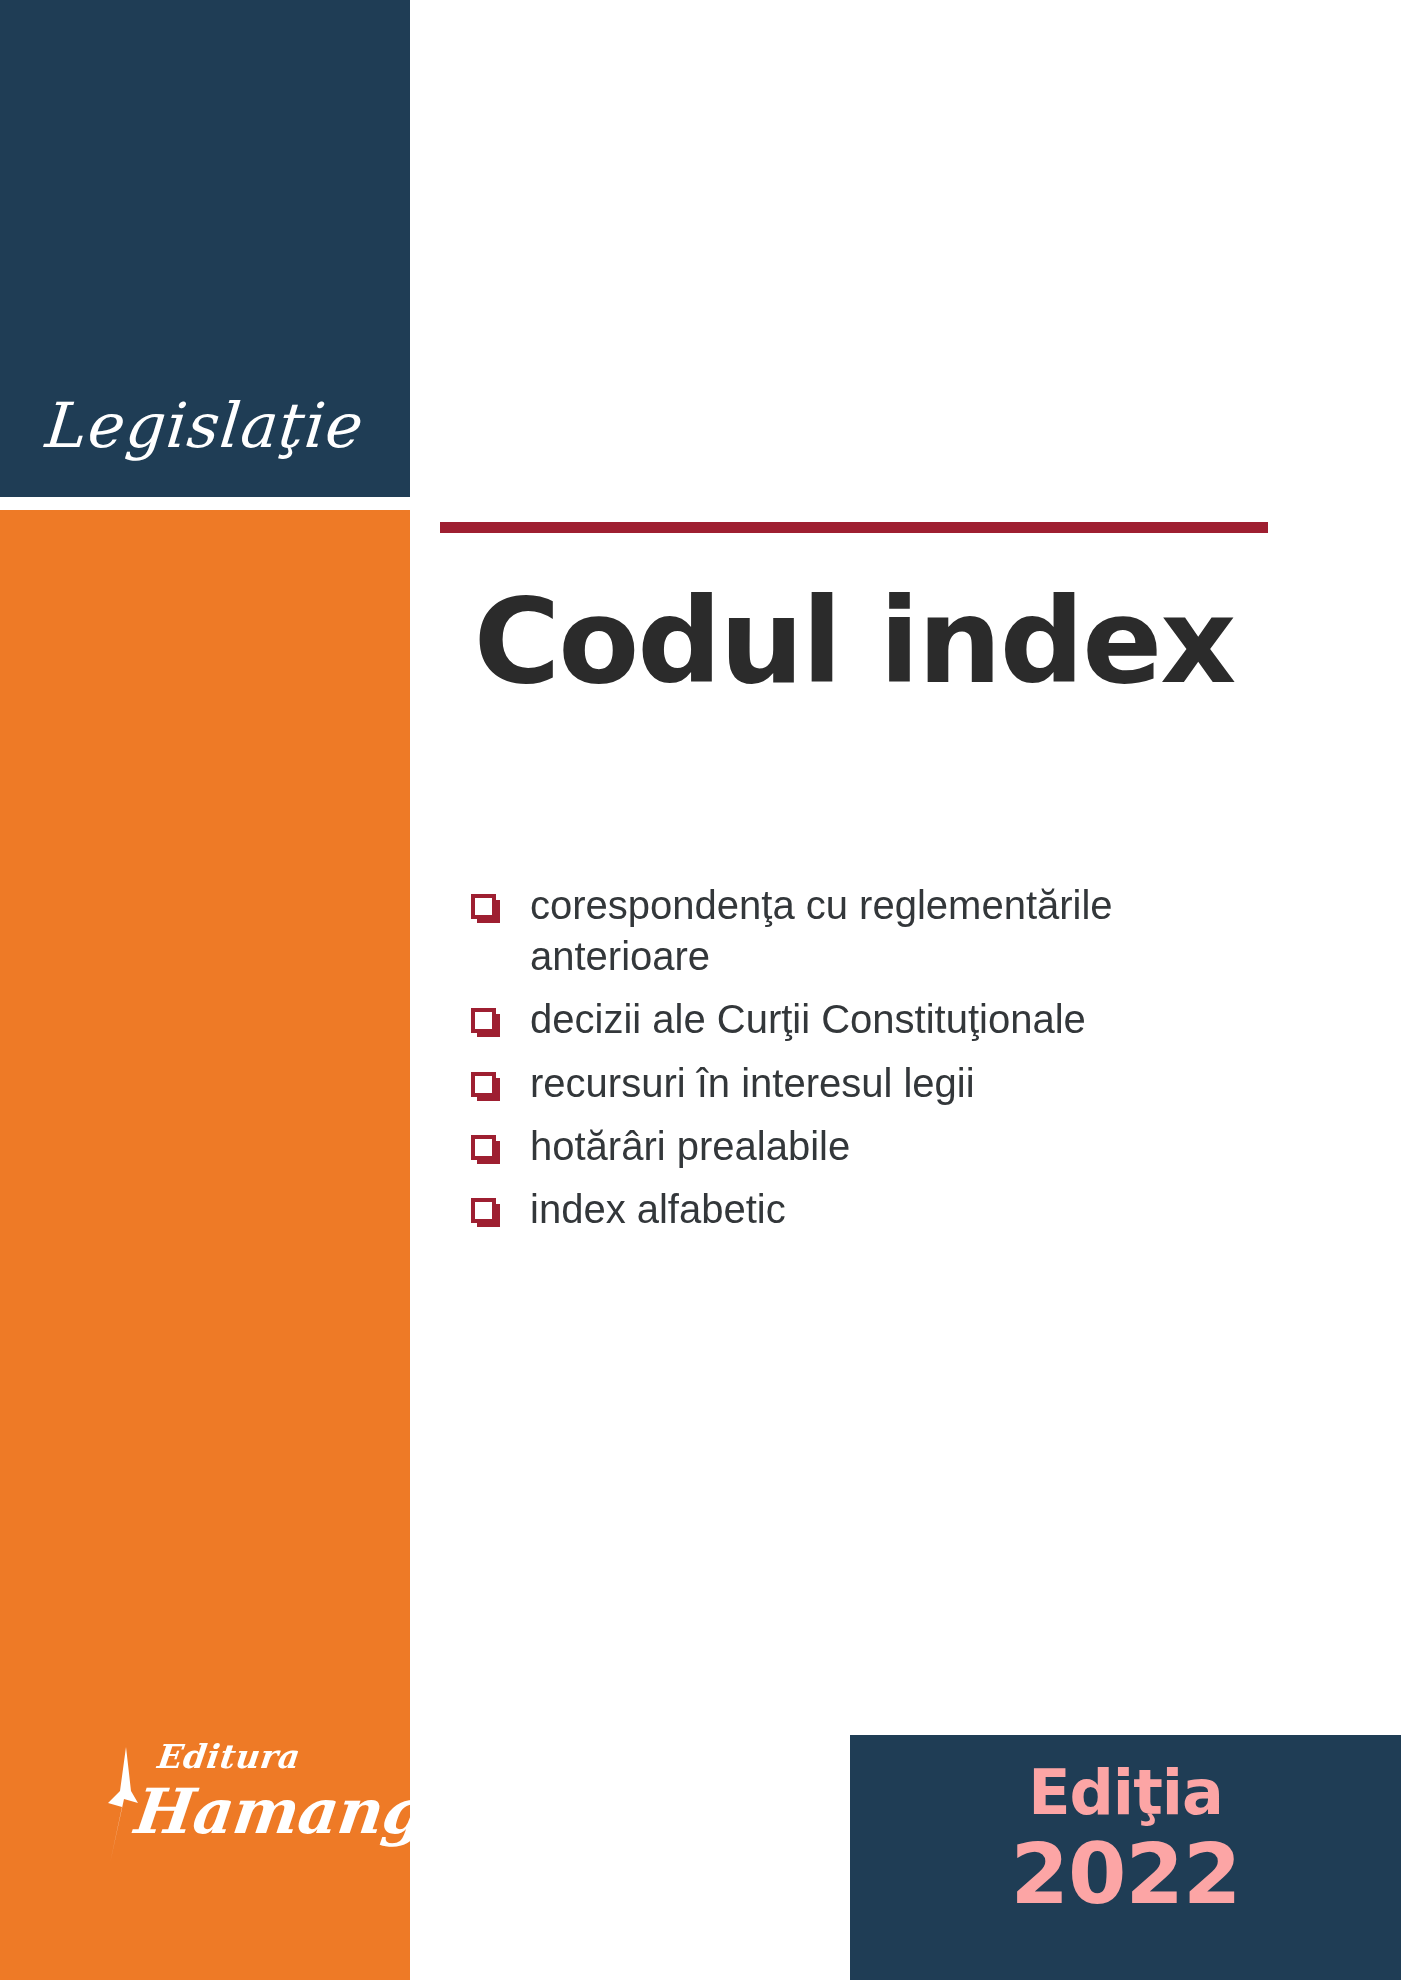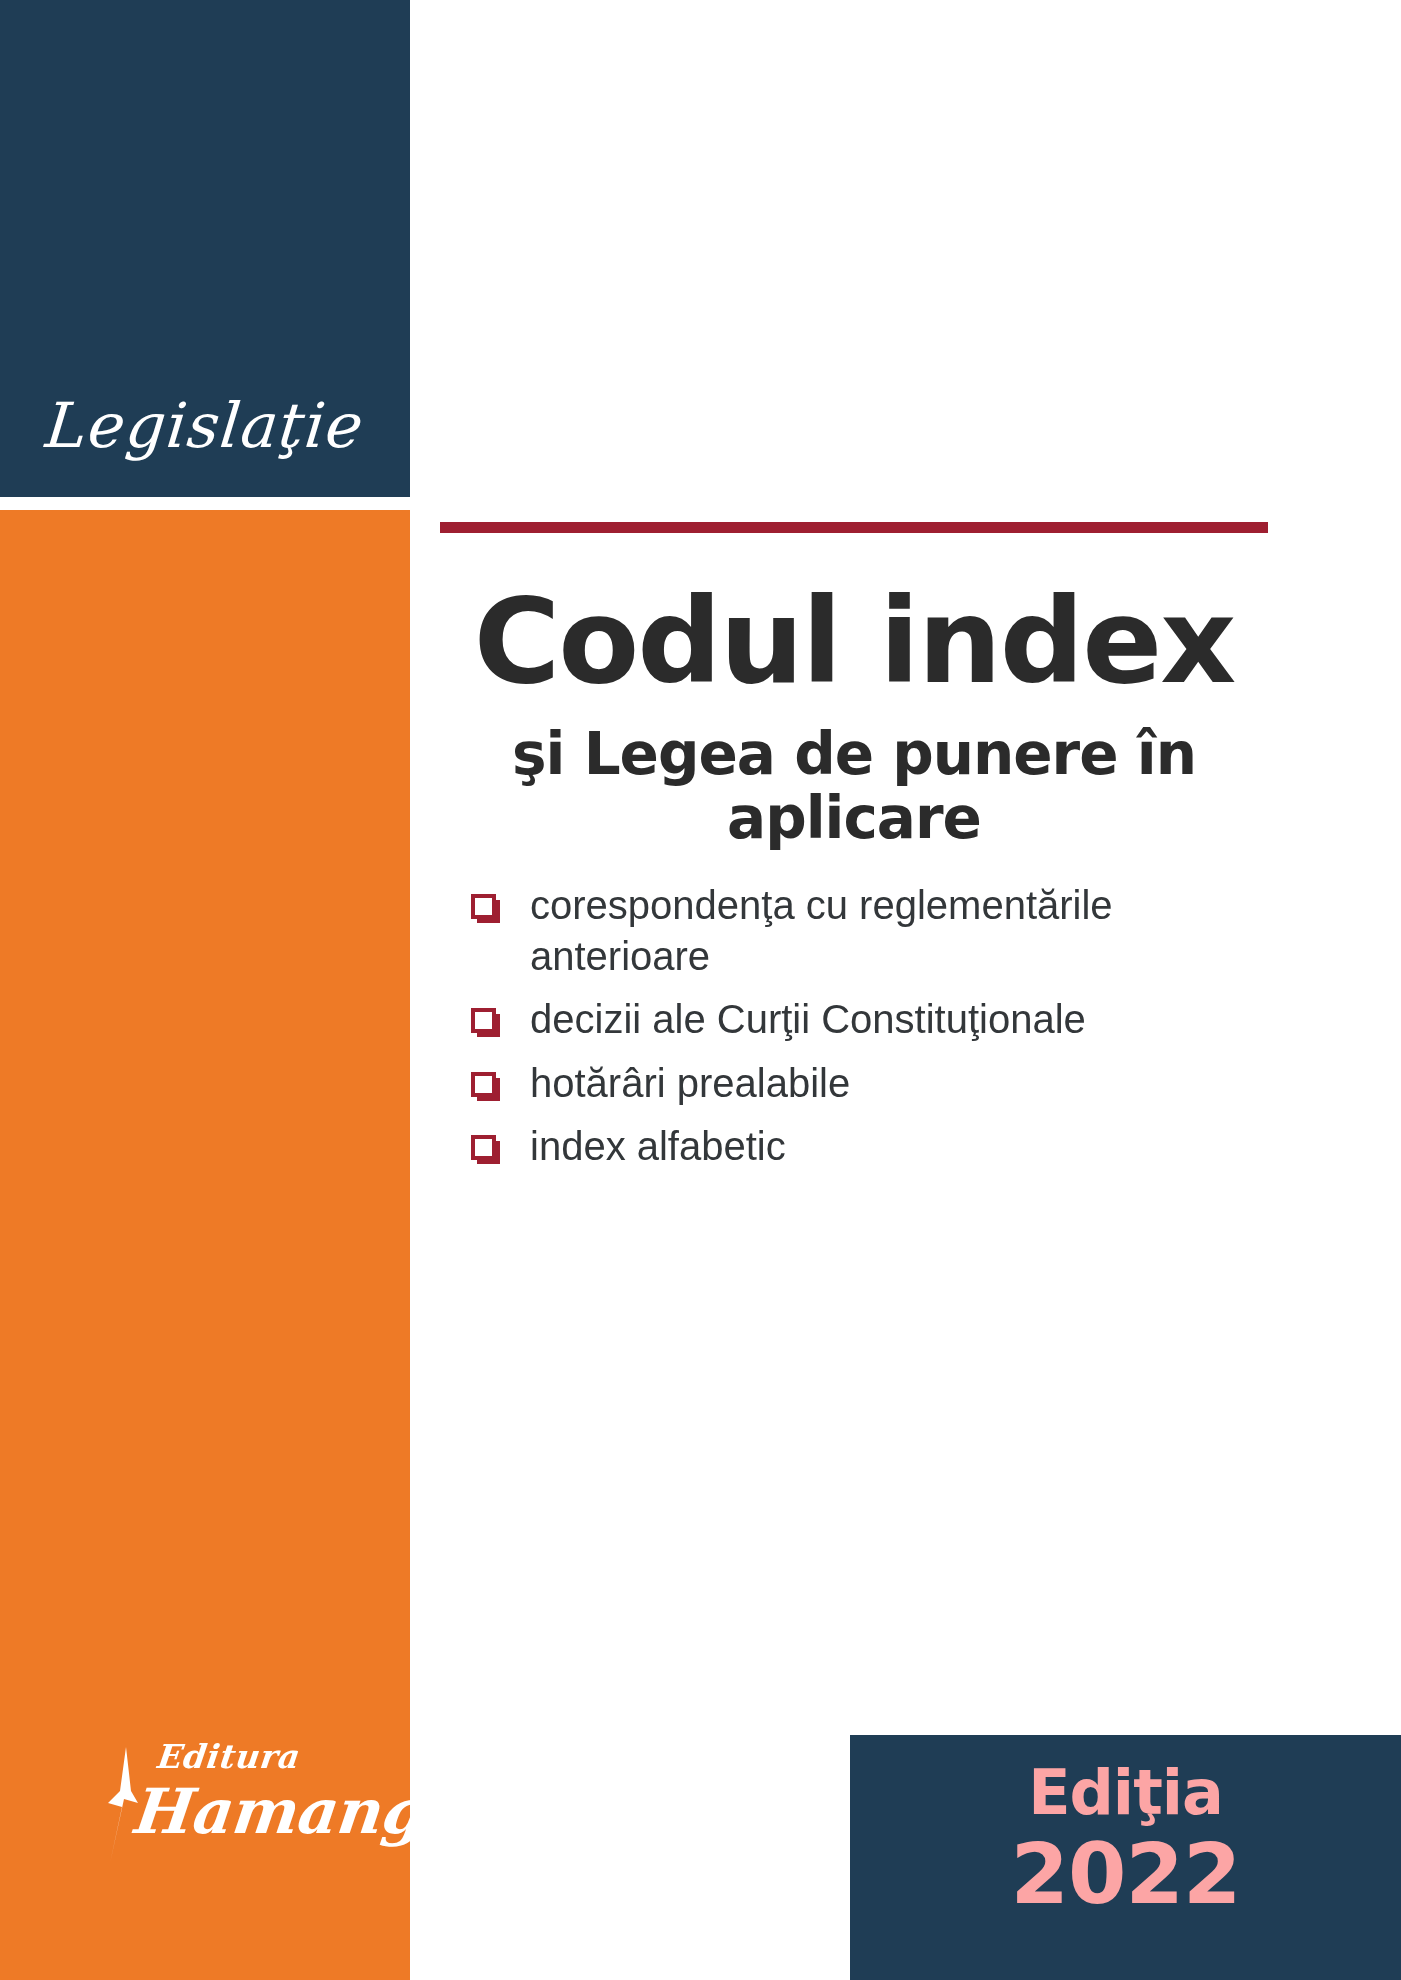--- a/index.html
+++ b/index.html
@@ -248,30 +248,33 @@
     <div class="pub-hamangiu">Hamangiu</div>
   </div>
 
   <div class="main-area">
 
 
     <div class="red-rule"></div>
 
     <div class="title-main">Codul index</div>
 
-    <div class="title-sub">şi Legea de punere în aplicare</div>
 
     <ul class="feature-list">
       <li class="feature-item">
         <span class="bullet-square"></span>
         <span>corespondenţa cu reglementările anterioare</span>
       </li>
       <li class="feature-item">
         <span class="bullet-square"></span>
         <span>decizii ale Curţii Constituţionale</span>
+      </li>
+      <li class="feature-item">
+        <span class="bullet-square"></span>
+        <span>recursuri în interesul legii</span>
       </li>
       <li class="feature-item">
         <span class="bullet-square"></span>
         <span>hotărâri prealabile</span>
       </li>
       <li class="feature-item">
         <span class="bullet-square"></span>
       </li>
       <li class="feature-item">
         <span class="bullet-square"></span>

